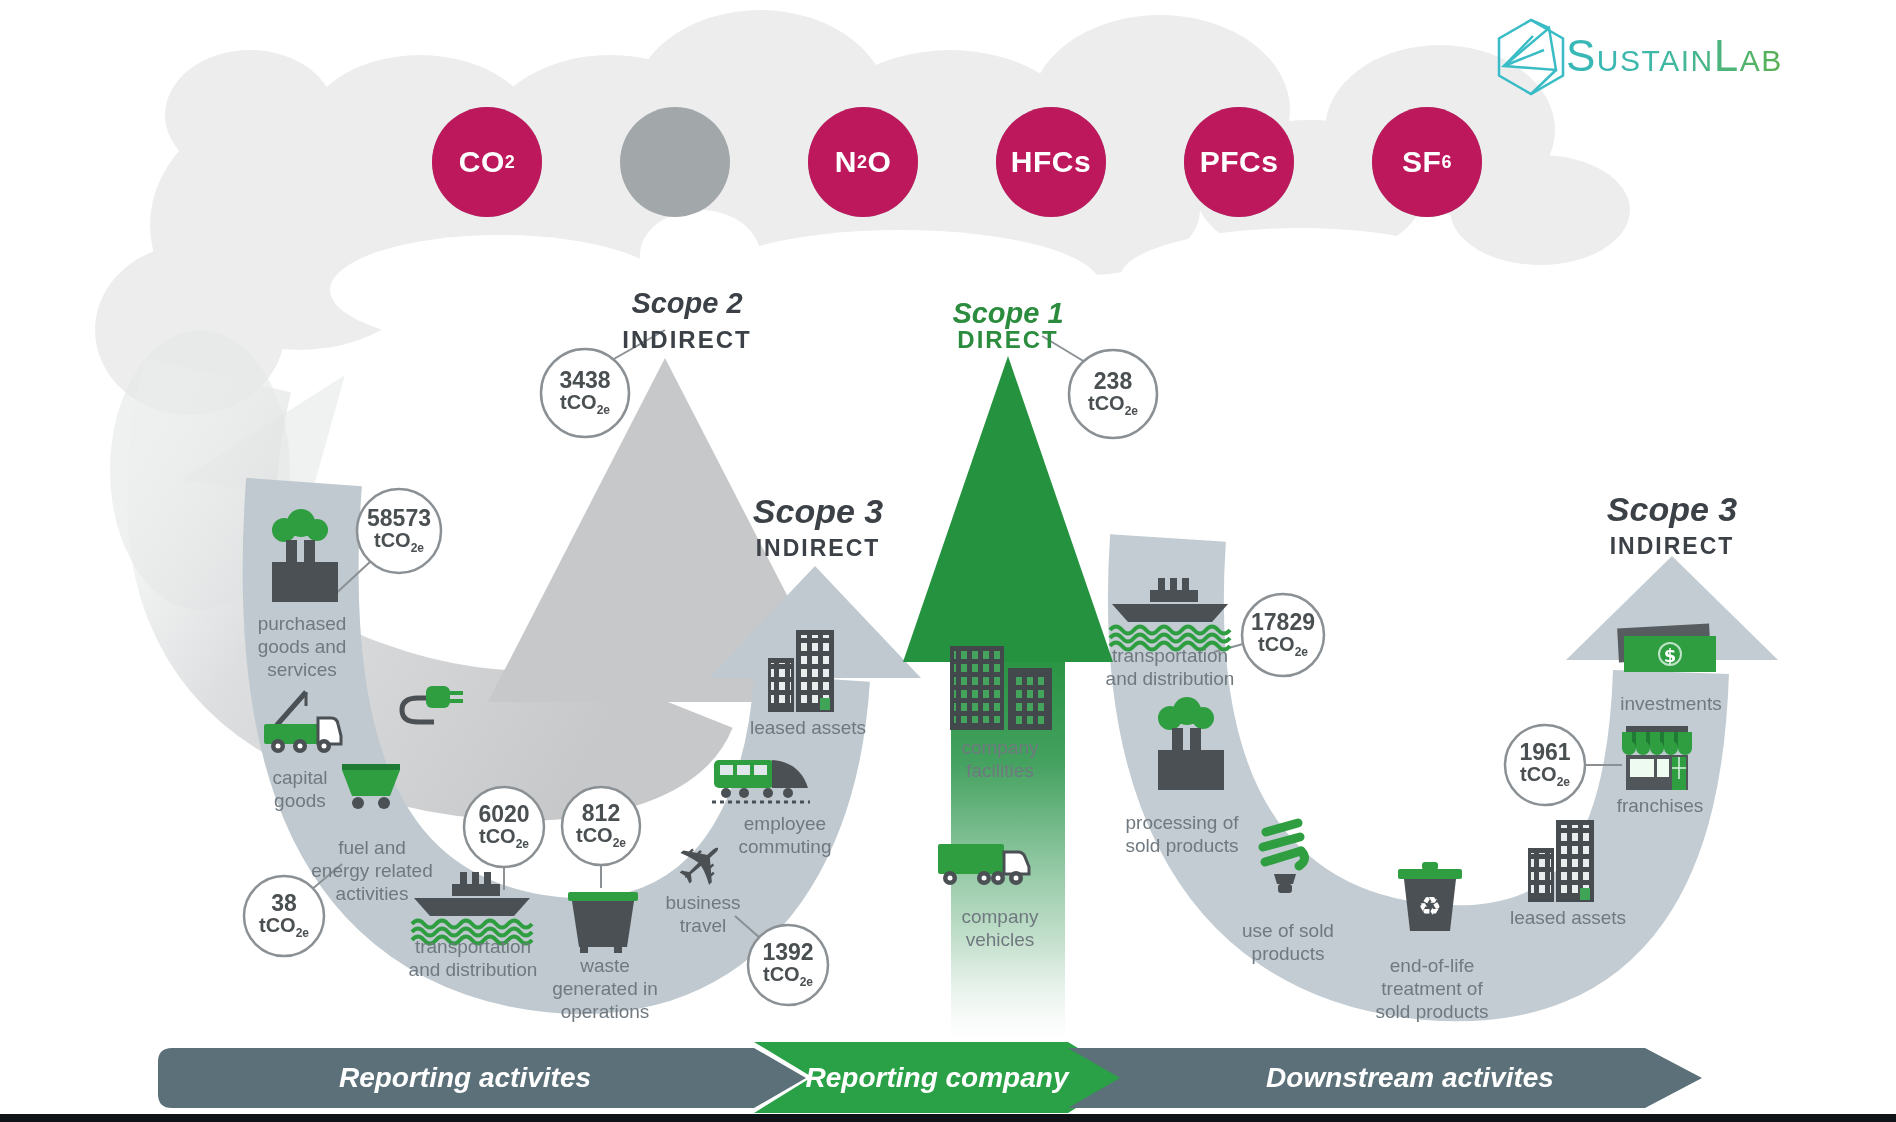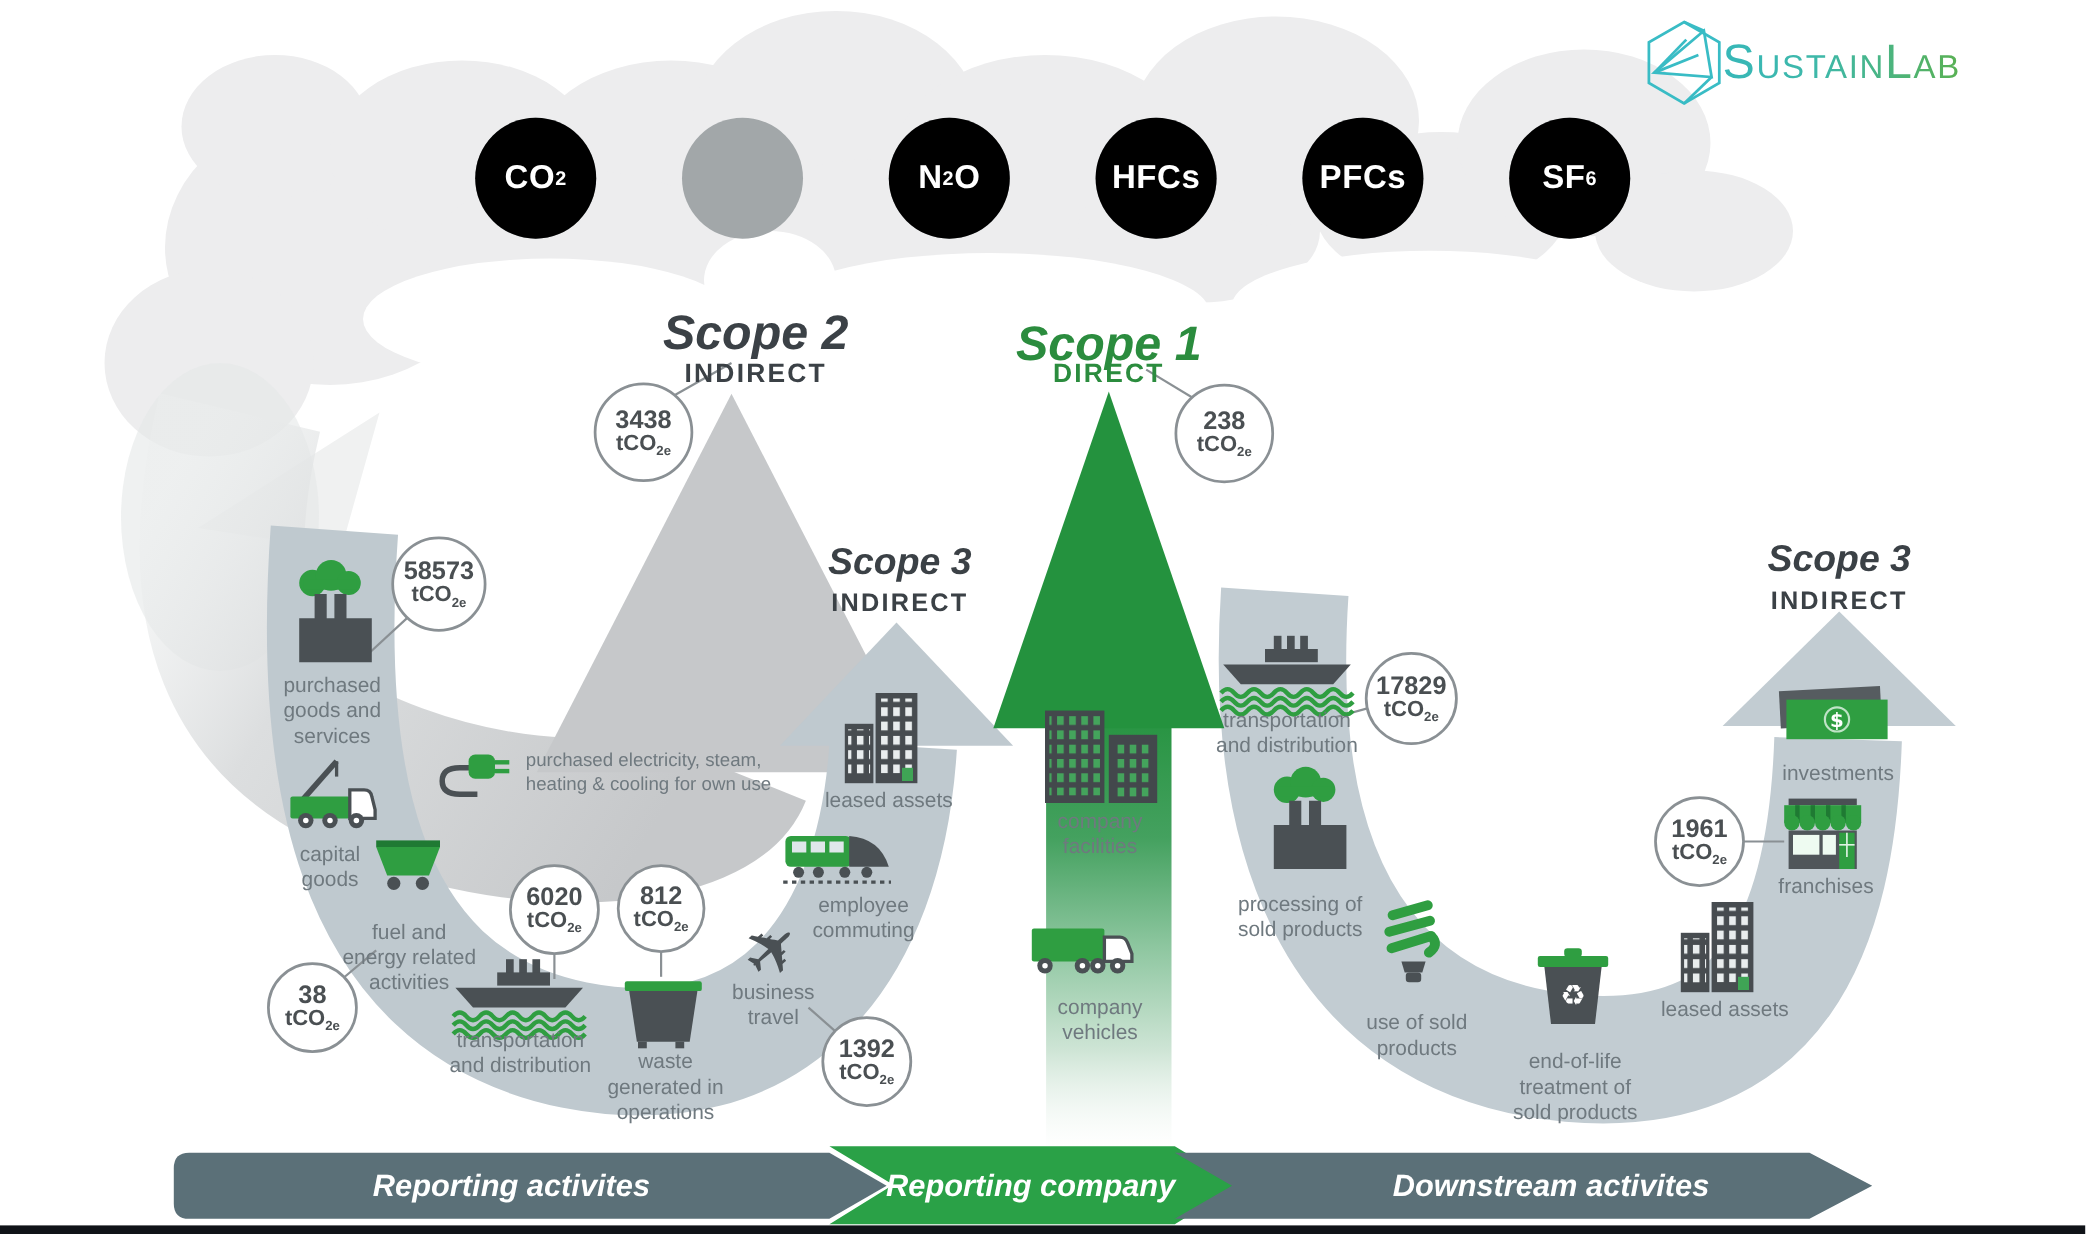--- a/index.html
+++ b/index.html
@@ -1,24 +1,24 @@
 <!DOCTYPE html>
 <html><head>
 <meta charset="utf-8">
 <style>
   html,body{margin:0;padding:0;background:#fff;}
   #stage{position:relative;width:1896px;height:1122px;overflow:hidden;background:#fff;
          font-family:"Liberation Sans","DejaVu Sans",sans-serif;}
   svg.bg{position:absolute;left:0;top:0;}
   .ctr{position:absolute;transform:translate(-50%,-50%);text-align:center;}
-  .gas{position:absolute;width:110px;height:110px;border-radius:50%;background:#000000;
+  .gas{position:absolute;width:110px;height:110px;border-radius:50%;background:#be185d;
        display:flex;align-items:center;justify-content:center;color:#fff;
        font-weight:bold;font-size:30px;letter-spacing:.5px;}
   .gas sub{font-size:18px;line-height:0;}
-  .scope-title{font-style:italic;font-weight:bold;font-size:44px;color:#3b4146;white-space:nowrap;}
+  .scope-title{font-style:italic;font-weight:bold;font-size:29px;color:#3b4146;white-space:nowrap;}
   .scope-title.green{color:#2b8c3e;}
   .scope-sub{font-weight:bold;font-size:24px;letter-spacing:2px;color:#3b4146;white-space:nowrap;}
   .scope-sub.green{color:#2b8c3e;}
   .lbl{color:#6f797f;font-size:19px;line-height:1.22;white-space:pre-line;}
   .note{position:absolute;color:#6f797f;font-size:17px;line-height:1.3;white-space:pre-line;text-align:left;}
   .bubble-label{line-height:1.02;color:#4a4f52;}
   .bubble-label .num{font-weight:bold;font-size:23px;}
   .bubble-label .unit{font-size:20px;font-weight:bold;}
   .bubble-label .unit sub{font-size:12px;}
   .bar-text{color:#fff;font-weight:bold;font-style:italic;font-size:28px;white-space:nowrap;}
@@ -412,22 +412,20 @@
 <div class="ctr lbl" style="left:473px;top:958px;">transportation
 and distribution</div>
 <div class="ctr lbl" style="left:605px;top:989px;">waste
 generated in
 operations</div>
 <div class="ctr lbl" style="left:703px;top:914px;">business
 travel</div>
 <div class="ctr lbl" style="left:785px;top:835px;">employee
 commuting</div>
 <div class="ctr lbl" style="left:808px;top:728px;">leased assets</div>
-<div class="note" style="left:478px;top:680px;">purchased electricity, steam,
-heating &amp; cooling for own use</div>
 
 <div class="ctr lbl" style="left:1000px;top:759px;">company
 facilities</div>
 <div class="ctr lbl" style="left:1000px;top:928px;">company
 vehicles</div>
 
 <div class="ctr lbl" style="left:1170px;top:667px;">transportation
 and distribution</div>
 <div class="ctr lbl" style="left:1182px;top:834px;">processing of
 sold products</div>

